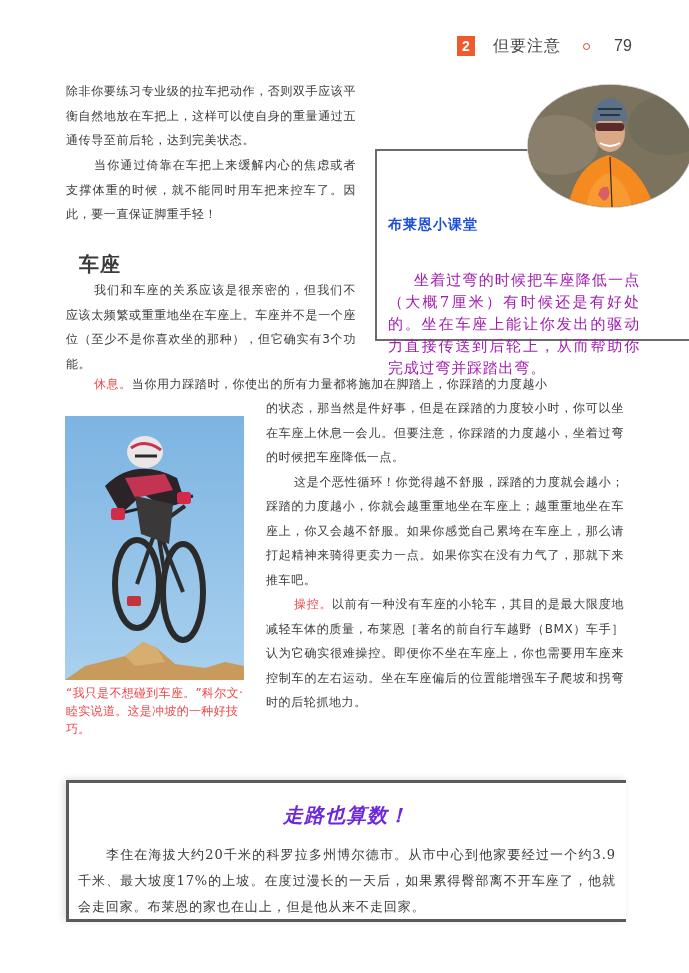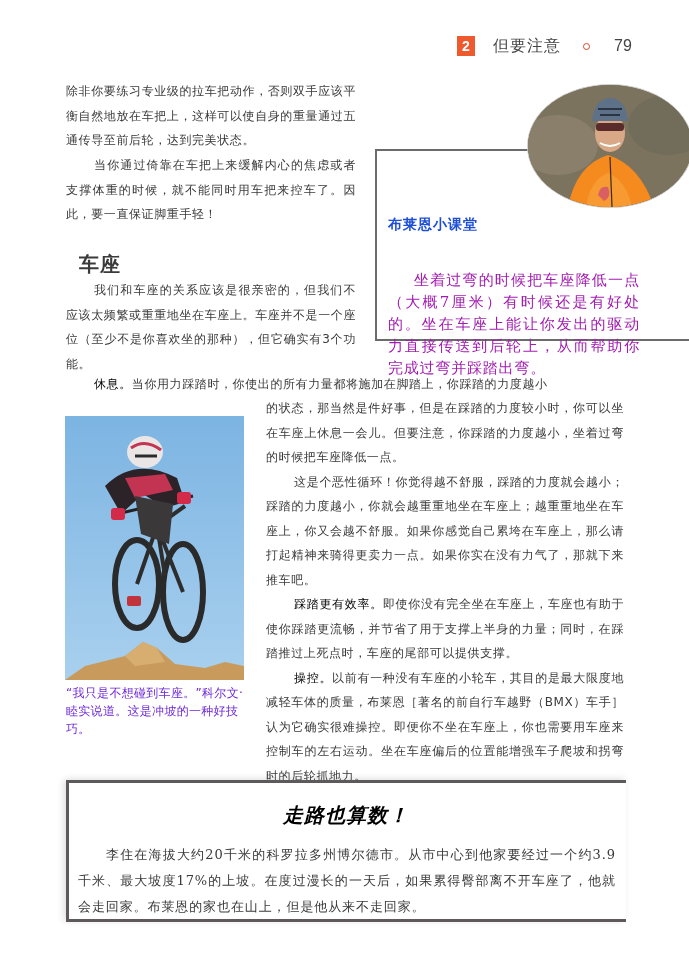--- a/index.html
+++ b/index.html
@@ -17,21 +17,21 @@
     display: flex; align-items: center; justify-content: center;
   }
   .chap-title { margin-left: 18px; font-size: 16px; color: #444; letter-spacing: 1px; }
   .chap-dot {
     margin-left: 22px; width: 5px; height: 5px; border: 1.5px solid #d9452b; border-radius: 50%;
   }
   .page-num { margin-left: 24px; font: 16px "Liberation Sans", sans-serif; color: #444; }
 
   .para { font-size: 12px; line-height: 24.5px; color: #3a3a3a; margin: 0; letter-spacing: 0.6px; text-align: justify; }
   .indent { text-indent: 28px; }
-  .red { color: #000000; }
+  .red { color: #ef4444; }
 
   .col-top { left: 66px; top: 79px; width: 290px; }
   .col-top2 { left: 66px; top: 153px; width: 290px; }
   .h-section { left: 66px; top: 251px; font-size: 20px; font-weight: bold; color: #3a3a3a; letter-spacing: 1px; margin-left: 13px; }
   .col-seat { left: 66px; top: 278px; width: 290px; }
   .line-rest { left: 66px; top: 372px; width: 566px; }
   .col-right { left: 266px; top: 396px; width: 358px; }
 
   .sidebar-box {
     left: 375px; top: 149px; width: 314px; height: 192px;
@@ -44,29 +44,29 @@
   .portrait {
     left: 527px; top: 84px; width: 164px; height: 122px; border-radius: 50%; overflow: hidden;
     background: radial-gradient(ellipse at 40% 40%, #9c8c74 0%, #7d7461 45%, #5f5a4a 100%);
     border: 1px solid #cfcfcf;
   }
 
   .bike-photo {
     left: 65px; top: 416px; width: 179px; height: 264px; overflow: hidden;
     background: linear-gradient(180deg, #7fb6e3 0%, #94c4ea 60%, #a6cdec 100%);
   }
-  .caption { left: 66px; top: 684px; width: 180px; font-size: 12px; line-height: 18px; color: #6d28d9; letter-spacing: 0.3px; }
+  .caption { left: 66px; top: 684px; width: 180px; font-size: 12px; line-height: 18px; color: #ef4444; letter-spacing: 0.3px; }
 
   .bottom-box {
     left: 66px; top: 780px; width: 560px; height: 142px;
     border-top: 3px solid #5e5a5b; border-left: 3px solid #5e5a5b; border-bottom: 3px solid #5e5a5b;
     box-sizing: border-box;
     box-shadow: -4px 0 6px rgba(0,0,0,0.08), 0 -3px 6px rgba(0,0,0,0.06);
   }
-  .bottom-title { left: 66px; top: 802px; width: 560px; text-align: center; font-size: 20px; font-weight: bold; font-style: italic; color: #000000; letter-spacing: 1px; }
+  .bottom-title { left: 66px; top: 802px; width: 560px; text-align: center; font-size: 20px; font-weight: bold; font-style: italic; color: #6d28d9; letter-spacing: 1px; }
   .bottom-text { left: 78px; top: 842px; width: 538px; font-family: "DejaVu Serif", serif; font-size: 13px; line-height: 26px; color: #3a3a3a; letter-spacing: 0.9px; text-align: justify; }
 </style>
 </head>
 <body>
 
 <div class="abs header">
   <div class="chap-badge">2</div>
   <div class="chap-title">但要注意</div>
   <div class="chap-dot"></div>
   <div class="page-num">79</div>
@@ -109,23 +109,20 @@
 <div class="abs line-rest">
   <p class="para" style="text-indent:28px; white-space:nowrap; overflow:hidden;">
     <span class="red">休息。</span><span id="rest-first">当你用力踩踏时，你使出的所有力量都将施加在脚踏上，你踩踏的力度越小</span>
   </p>
 </div>
 
 <div class="abs col-right">
   <p class="para" id="rest-rest">的状态，那当然是件好事，但是在踩踏的力度较小时，你可以坐在车座上休息一会儿。但要注意，你踩踏的力度越小，坐着过弯的时候把车座降低一点。</p>
   <p class="para indent">这是个恶性循环！你觉得越不舒服，踩踏的力度就会越小；踩踏的力度越小，你就会越重重地坐在车座上；越重重地坐在车座上，你又会越不舒服。如果你感觉自己累垮在车座上，那么请打起精神来骑得更卖力一点。如果你实在没有力气了，那就下来推车吧。</p>
   <p class="para indent">
-    <span class="red">踩踏更有效率。</span><span>即使你没有完全坐在车座上，车座也有助于使你踩踏更流畅，并节省了用于支撑上半身的力量；同时，在踩踏推过上死点时，车座的尾部可以提供支撑。</span>
-  </p>
-  <p class="para indent">
     <span class="red">操控。</span><span>以前有一种没有车座的小轮车，其目的是最大限度地减轻车体的质量，布莱恩［著名的前自行车越野（BMX）车手］认为它确实很难操控。即便你不坐在车座上，你也需要用车座来控制车的左右运动。坐在车座偏后的位置能增强车子爬坡和拐弯时的后轮抓地力。</span>
   </p>
 </div>
 
 <div class="abs bike-photo">
   <svg width="179" height="264" viewBox="0 0 179 264">
     <defs>
       <linearGradient id="sky" x1="0" y1="0" x2="0" y2="1">
         <stop offset="0" stop-color="#7cb4e2"></stop>
         <stop offset="1" stop-color="#a9d0ee"></stop>

